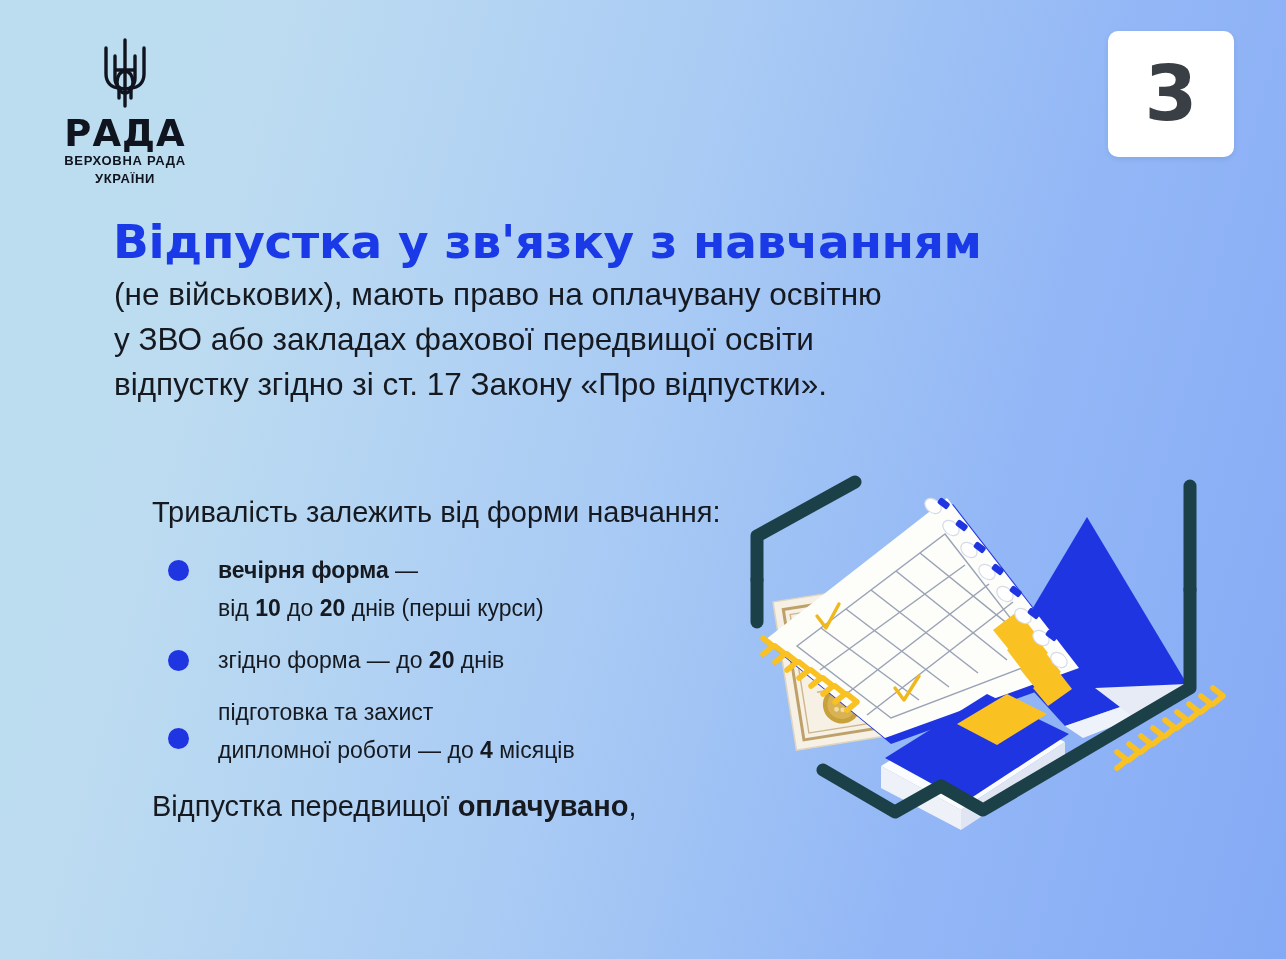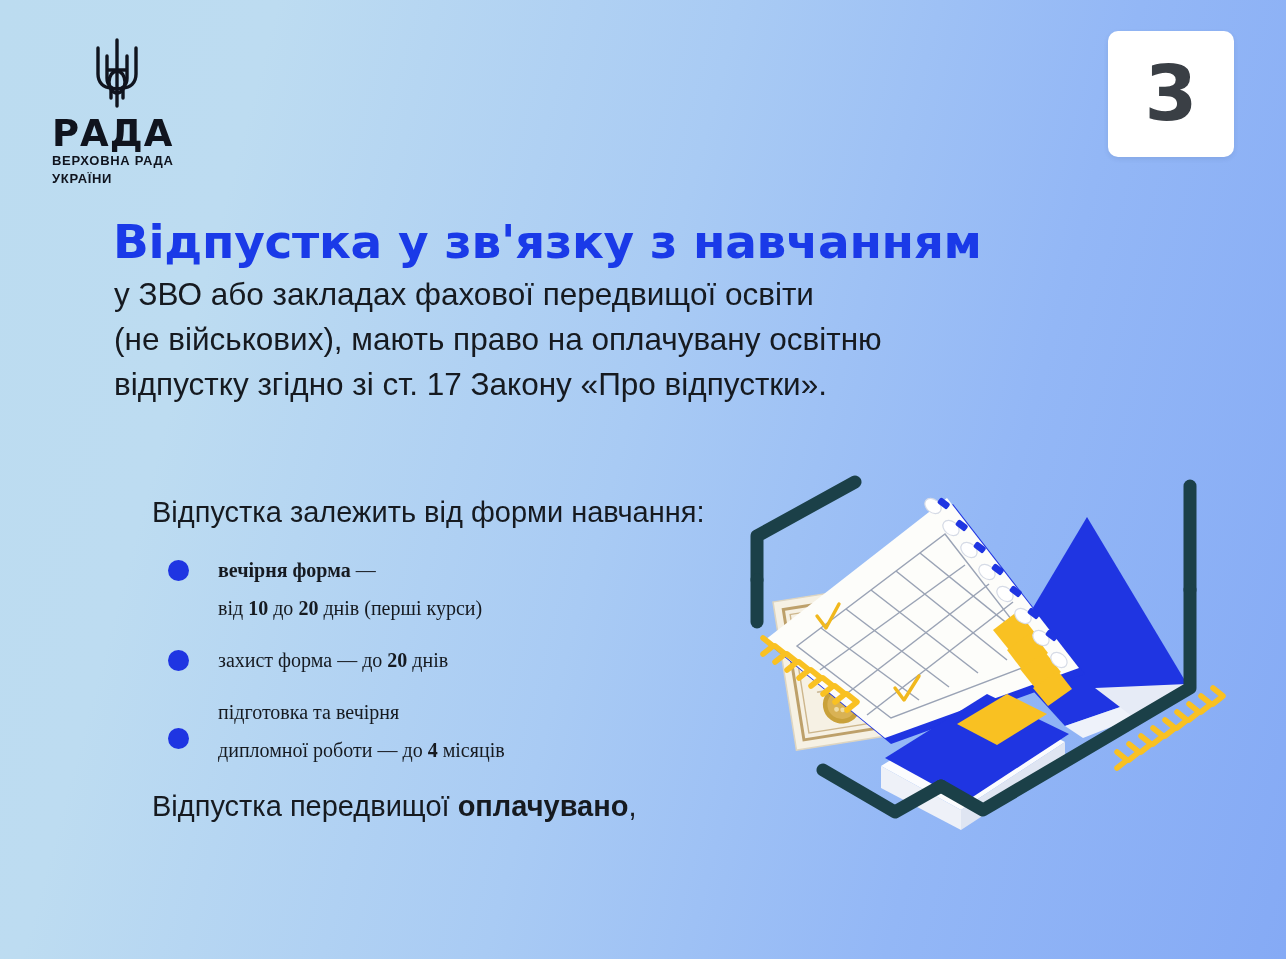--- a/index.html
+++ b/index.html
@@ -17,23 +17,24 @@
     position: relative;
     width: 1286px;
     height: 959px;
     background: linear-gradient(105deg, #bcdcf0 0%, #bddcf1 18%, #a9cbf4 48%, #93b7f6 74%, #85aaf5 100%);
     overflow: hidden;
   }
 
   
   #logo-block {
     position: absolute;
-    left: 52px;
+    left: 60px;
     top: 34px;
     width: 130px;
+    text-align: center;
   }
   #tryzub { display: block; margin: 0 auto; }
   #logo-word {
     font-family: "DejaVu Sans", sans-serif;
     font-weight: bold;
     font-size: 37px;
     letter-spacing: 1px;
     color: #10141e;
     line-height: 1;
     margin-top: 3px;
@@ -124,22 +125,22 @@
     left: 0;
     top: 9px;
     width: 21px;
     height: 21px;
     border-radius: 50%;
     background: #1f35e2;
   }
   .bullet-dot.low { top: 35px; }
   .bullet-line {
     display: block;
-    font-family: Liberation Serif, serif;
-    font-size: 20px;
+    font-family: Liberation Sans, sans-serif;
+    font-size: 23px;
     line-height: 38px;
     color: #161a20;
     white-space: nowrap;
   }
   .bullet-line b { font-weight: bold; }
 
   
   #closing {
     position: absolute;
     left: 152px;
@@ -185,43 +186,43 @@
     <div class="logo-sub">УКРАЇНИ</div>
   </div>
 
   <div id="badge">
     <span id="badge-number">3</span>
   </div>
 
   <h1 id="headline">Відпустка у зв'язку з навчанням</h1>
 
   <div id="intro">
+    <span class="ln">(не військових), мають право на оплачувану освітню</span>
     <span class="ln">у ЗВО або закладах фахової передвищої освіти</span>
-    <span class="ln">(не військових), мають право на оплачувану освітню</span>
     <span class="ln">відпустку згідно зі ст. 17 Закону «Про відпустки».</span>
   </div>
 
-  <div id="sub-heading">Відпустка залежить від форми навчання:</div>
+  <div id="sub-heading">Тривалість залежить від форми навчання:</div>
 
   <div id="bullets">
 
     <div class="bullet-row">
       <span class="bullet-dot"></span>
       <span class="bullet-line"><b>вечірня форма</b><span> —</span></span>
       <span class="bullet-line"><span>від </span><b>10</b><span> до </span><b>20</b><span> днів (перші курси)</span></span>
     </div>
 
     <div class="bullet-row">
       <span class="bullet-dot"></span>
-      <span class="bullet-line"><span>захист форма — до </span><b>20</b><span> днів</span></span>
+      <span class="bullet-line"><span>згідно форма — до </span><b>20</b><span> днів</span></span>
     </div>
 
     <div class="bullet-row">
       <span class="bullet-dot low"></span>
-      <span class="bullet-line">підготовка та вечірня</span>
+      <span class="bullet-line">підготовка та захист</span>
       <span class="bullet-line"><span>дипломної роботи — до </span><b>4</b><span> місяців</span></span>
     </div>
 
   </div>
 
   <div id="closing">
     <span class="ln"><span>Відпустка передвищої </span><b>оплачувано</b><span>,</span></span>
   </div>
 
   <div id="illustration">

